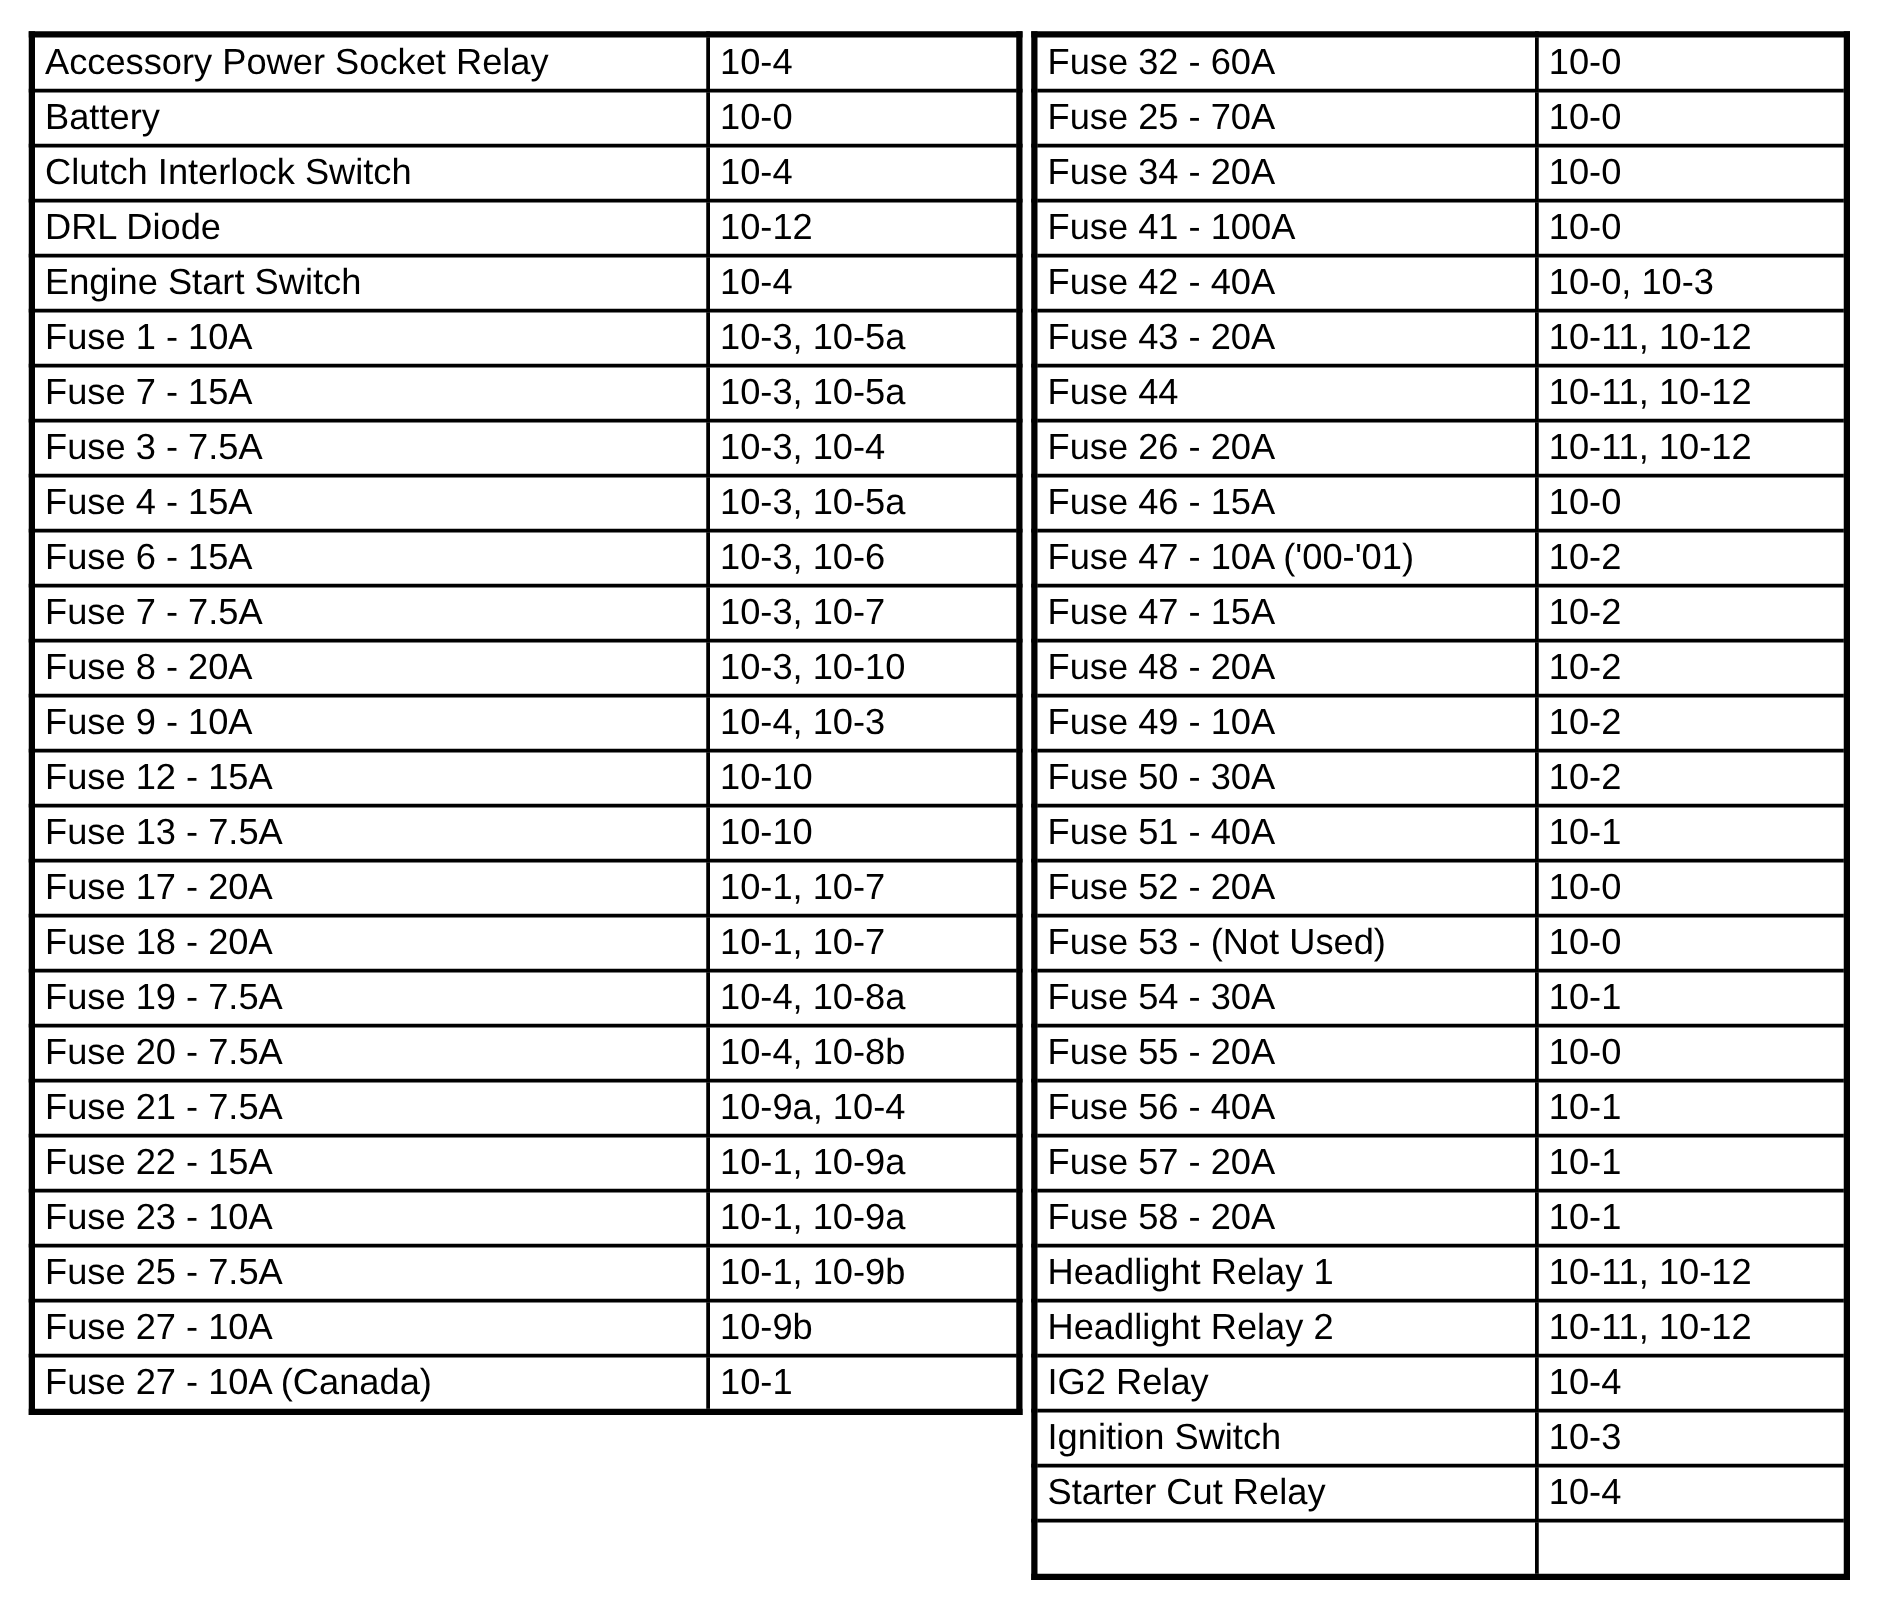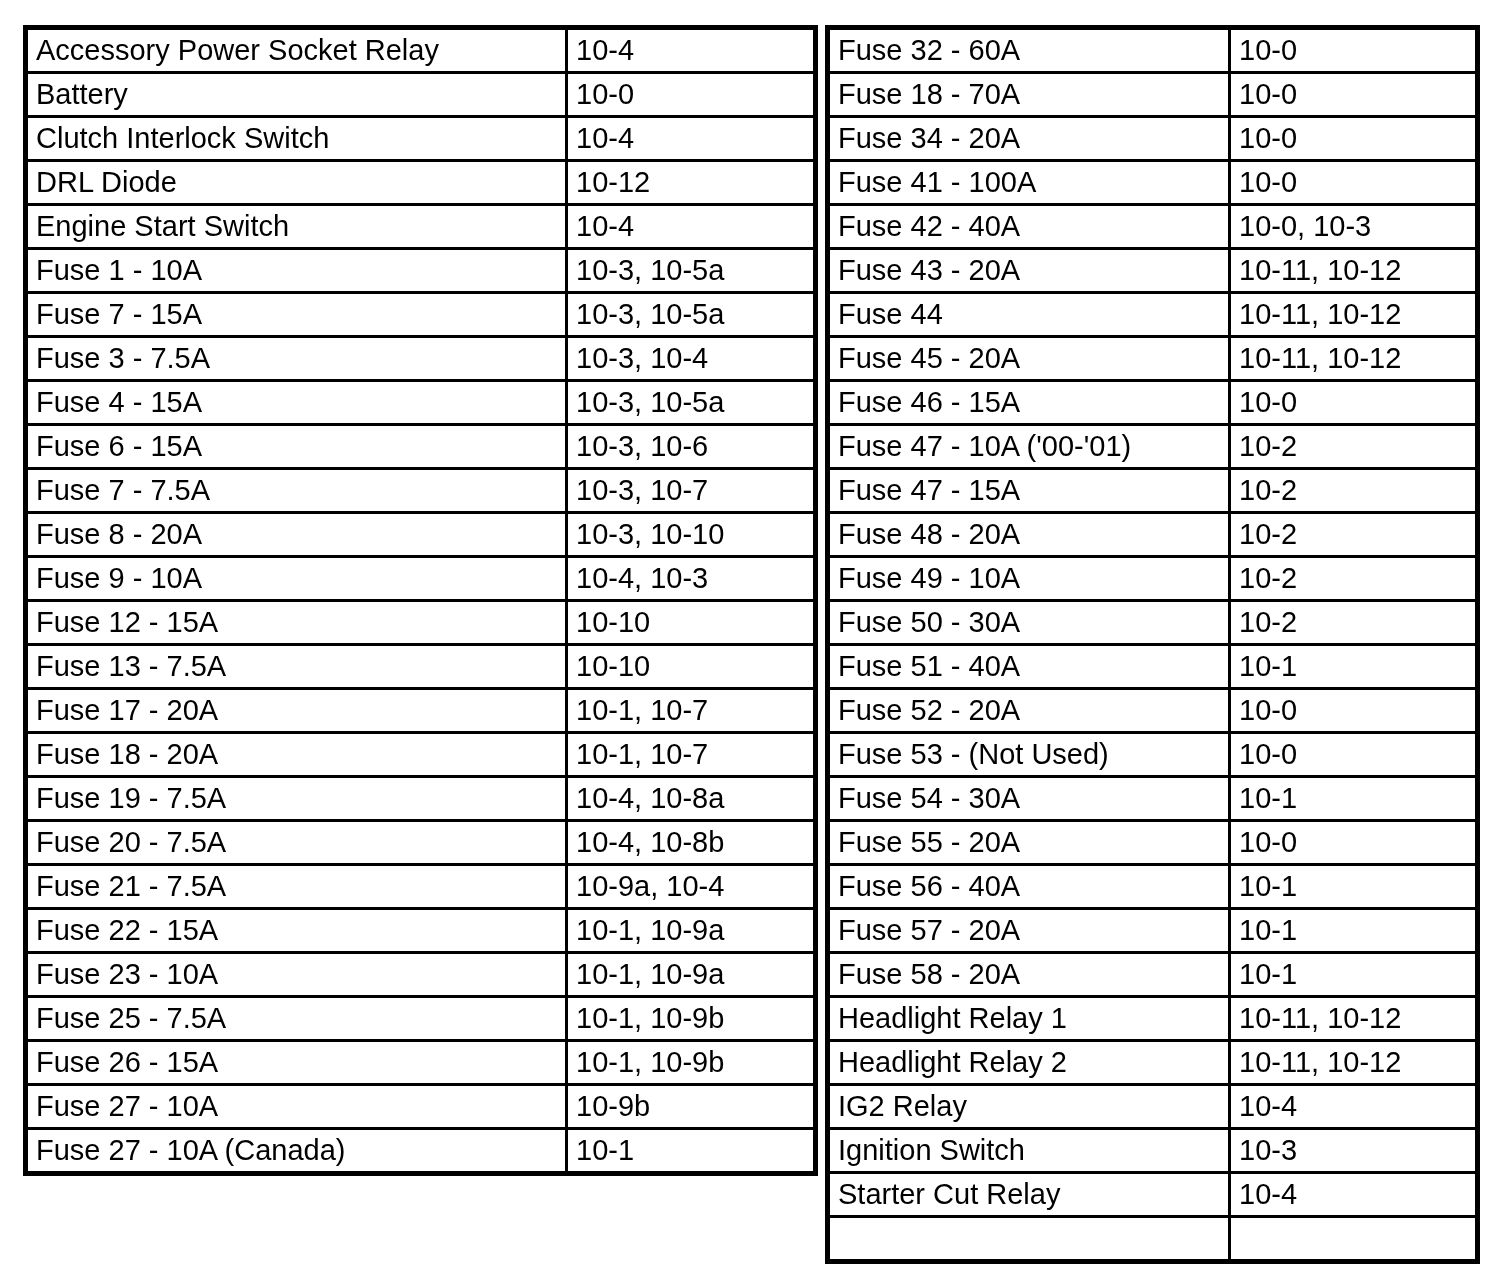--- a/index.html
+++ b/index.html
@@ -164,24 +164,20 @@
     <td class="col-name">Fuse 23 - 10A</td>
     <td class="col-pages">10-1, 10-9a</td>
   </tr>
 
 
   <tr>
     <td class="col-name">Fuse 25 - 7.5A</td>
     <td class="col-pages">10-1, 10-9b</td>
   </tr>
 
-  <tr>
-    <td class="col-name">Fuse 26 - 15A</td>
-    <td class="col-pages">10-1, 10-9b</td>
-  </tr>
 
   <tr>
     <td class="col-name">Fuse 27 - 10A</td>
     <td class="col-pages">10-9b</td>
   </tr>
 
   <tr>
     <td class="col-name">Fuse 27 - 10A (Canada)</td>
     <td class="col-pages">10-1</td>
   </tr>
@@ -189,21 +185,21 @@
   </table>
 
   <table class="fuse-table" id="right-table">
     <tbody>
   <tr>
     <td class="col-name">Fuse 32 - 60A</td>
     <td class="col-pages">10-0</td>
   </tr>
 
   <tr>
-    <td class="col-name">Fuse 18 - 70A</td>
+    <td class="col-name">Fuse 25 - 70A</td>
     <td class="col-pages">10-0</td>
   </tr>
 
   <tr>
     <td class="col-name">Fuse 34 - 20A</td>
     <td class="col-pages">10-0</td>
   </tr>
 
   <tr>
     <td class="col-name">Fuse 41 - 100A</td>
@@ -219,21 +215,21 @@
     <td class="col-name">Fuse 43 - 20A</td>
     <td class="col-pages">10-11, 10-12</td>
   </tr>
 
   <tr>
     <td class="col-name">Fuse 44</td>
     <td class="col-pages">10-11, 10-12</td>
   </tr>
 
   <tr>
-    <td class="col-name">Fuse 45 - 20A</td>
+    <td class="col-name">Fuse 26 - 20A</td>
     <td class="col-pages">10-11, 10-12</td>
   </tr>
 
   <tr>
     <td class="col-name">Fuse 46 - 15A</td>
     <td class="col-pages">10-0</td>
   </tr>
 
   <tr>
     <td class="col-name">Fuse 47 - 10A ('00-'01)</td>

